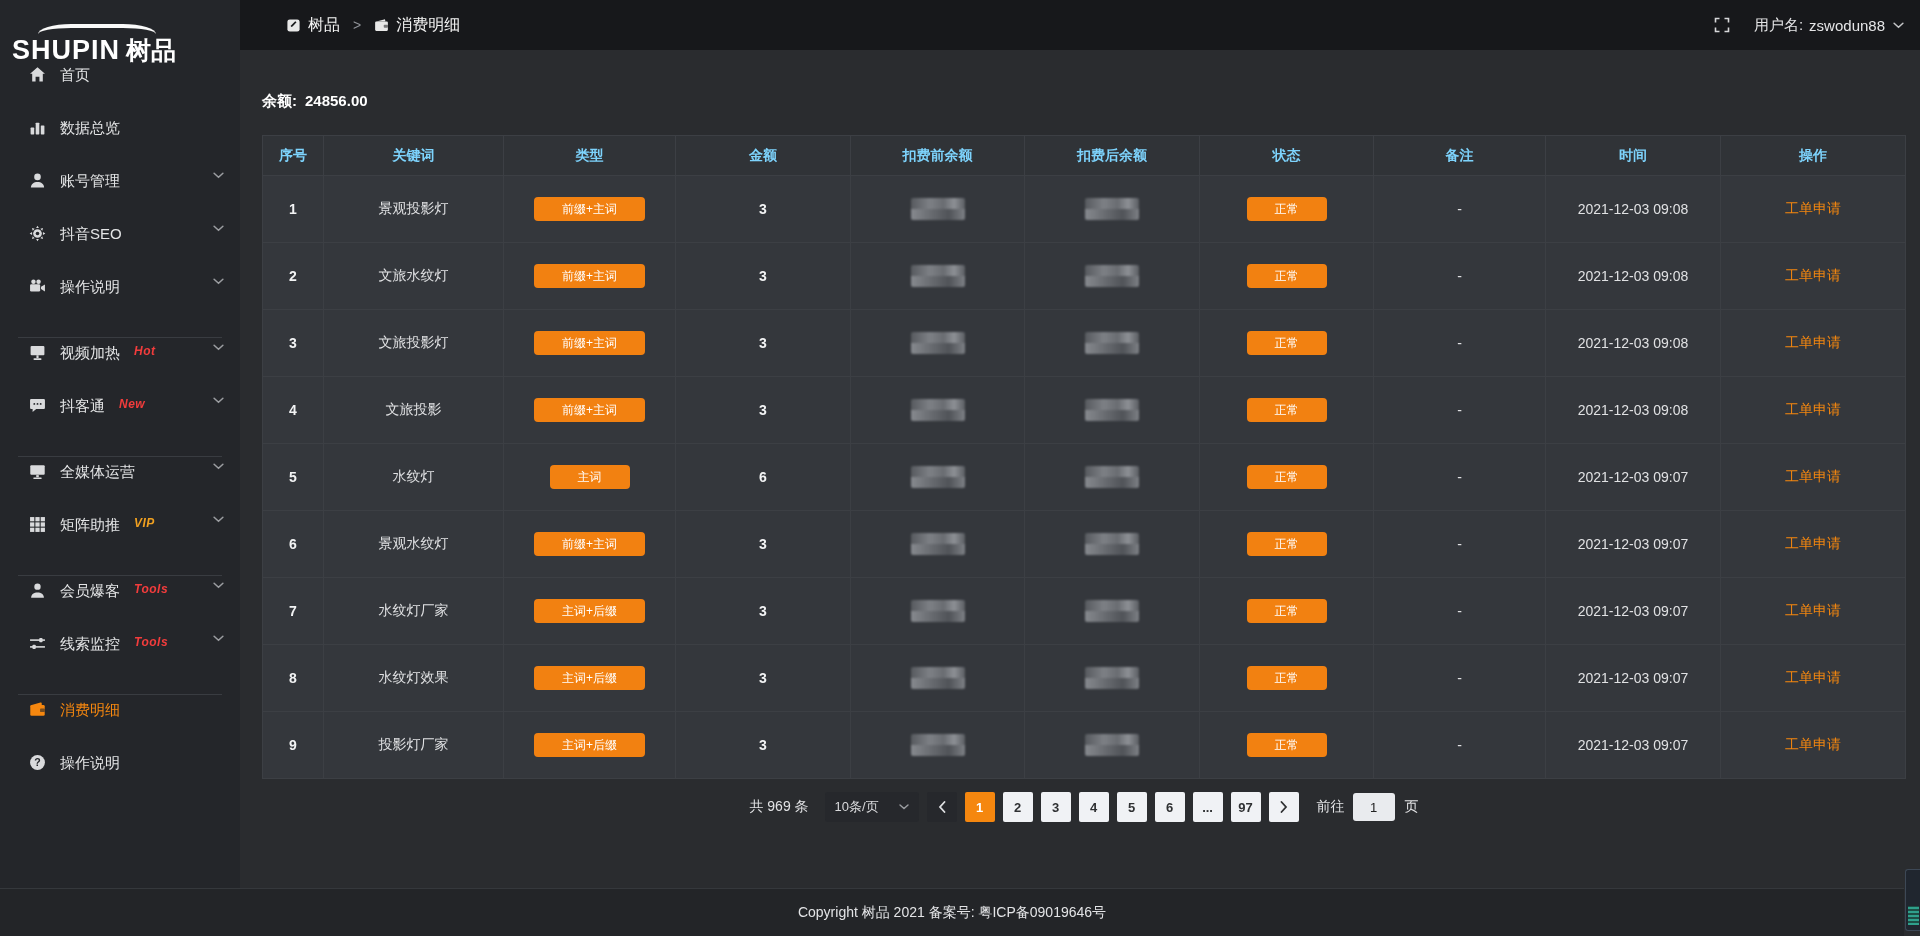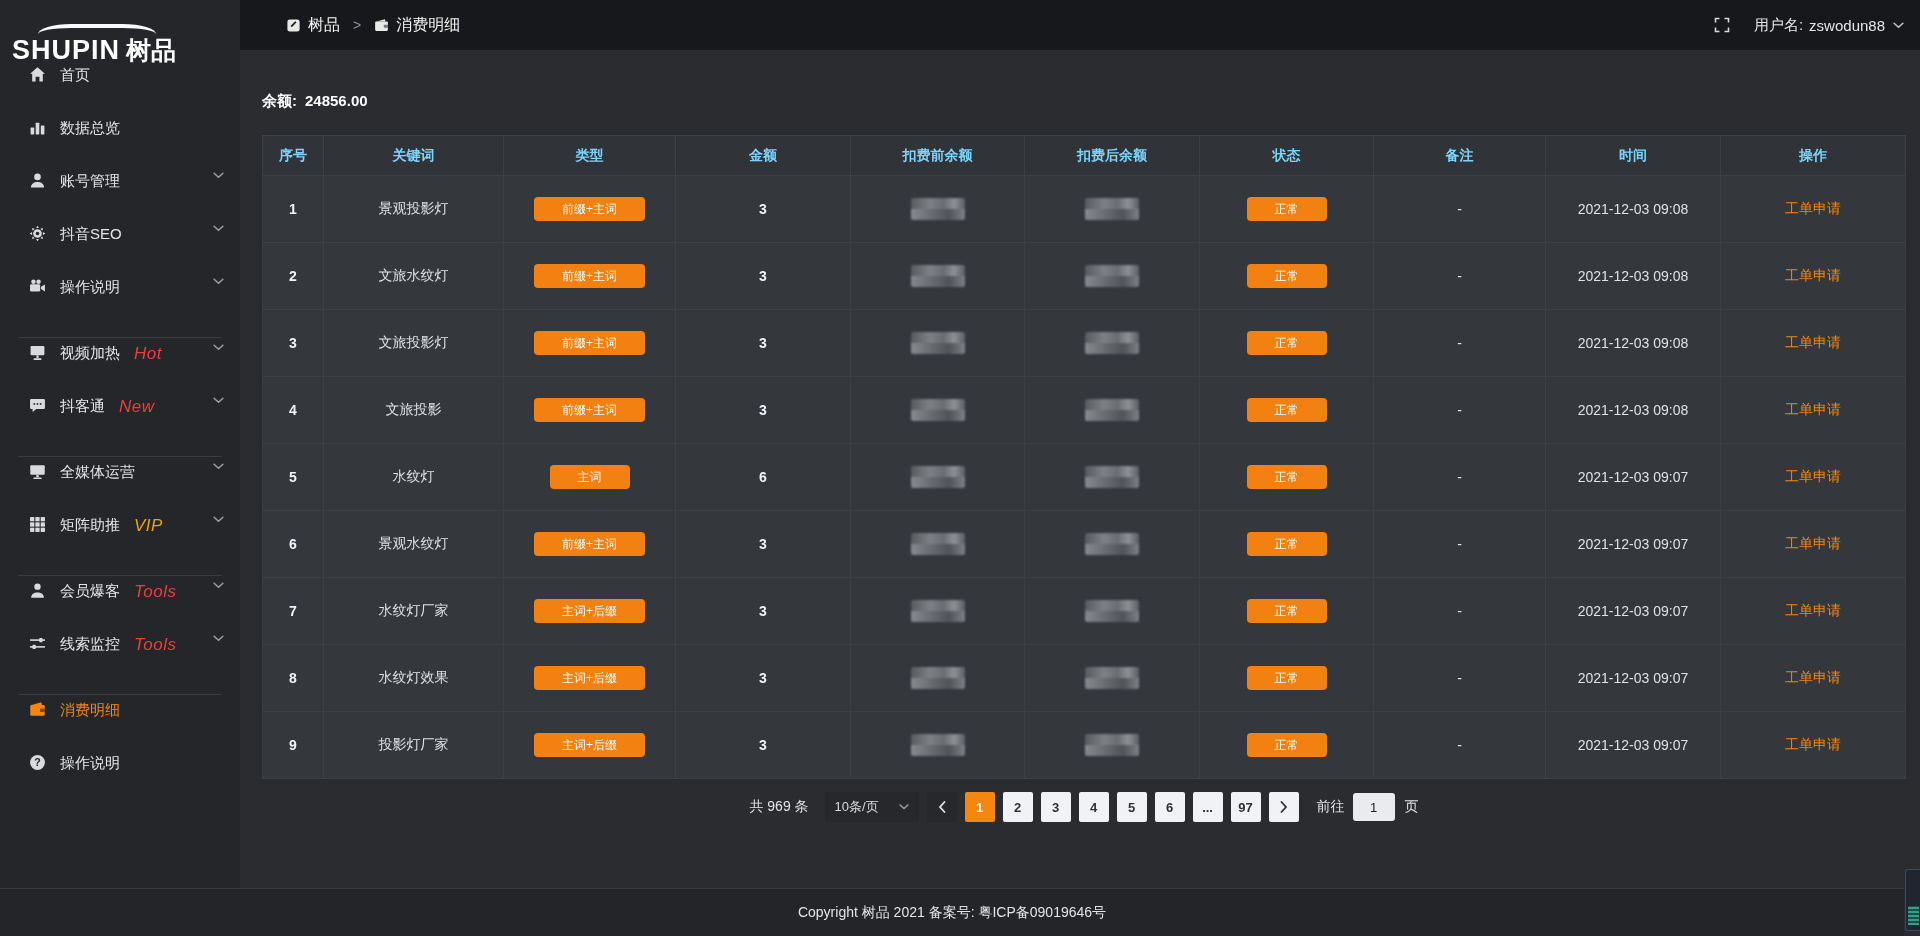--- a/index.html
+++ b/index.html
@@ -14,21 +14,21 @@
     border-radius:60px 60px 0 0 / 18px 18px 0 0;}
   .logo-row{display:flex;align-items:baseline;padding-left:12px;line-height:32px;}
   .logo-en{font-size:27px;font-weight:900;letter-spacing:1px;color:#ffffff;}
   .logo-cn{font-size:25px;font-weight:800;color:#ffffff;margin-left:6px;}
   .menu{display:block;}
   .side-item{height:53px;display:flex;padding-left:27px;position:relative;
     cursor:pointer;color:#e4e5e6;font-size:15px;}
   .side-icon{width:20px;display:inline-flex;justify-content:center;color:#d9dadc;margin-right:13px;}
   .side-item.active{color:#f5870f;}
   .side-item.active .side-icon{color:#f5870f;}
-  .side-badge{font-style:italic;font-weight:400;font-size:17px;margin-left:14px;letter-spacing:.5px;}
+  .side-badge{font-style:italic;font-weight:700;font-size:12px;margin-left:14px;letter-spacing:.5px;}
   .side-chevron{position:absolute;right:16px;color:#9b9da1;display:inline-flex;}
   .menu-divider{border-top:1px solid #393c41;margin:6px 18px;}
 
   
   .content{flex:1;display:flex;flex-direction:column;min-width:0;}
   .topbar{height:50px;flex:none;background:#17181b;display:flex;align-items:center;
     justify-content:space-between;padding:0 16px 0 46px;}
   .breadcrumb{display:flex;align-items:center;font-size:16px;color:#f2f2f2;}
   .bc-item{display:inline-flex;align-items:center;gap:7px;cursor:pointer;}
   .bc-icon{display:inline-flex;color:#e8e8e8;}

